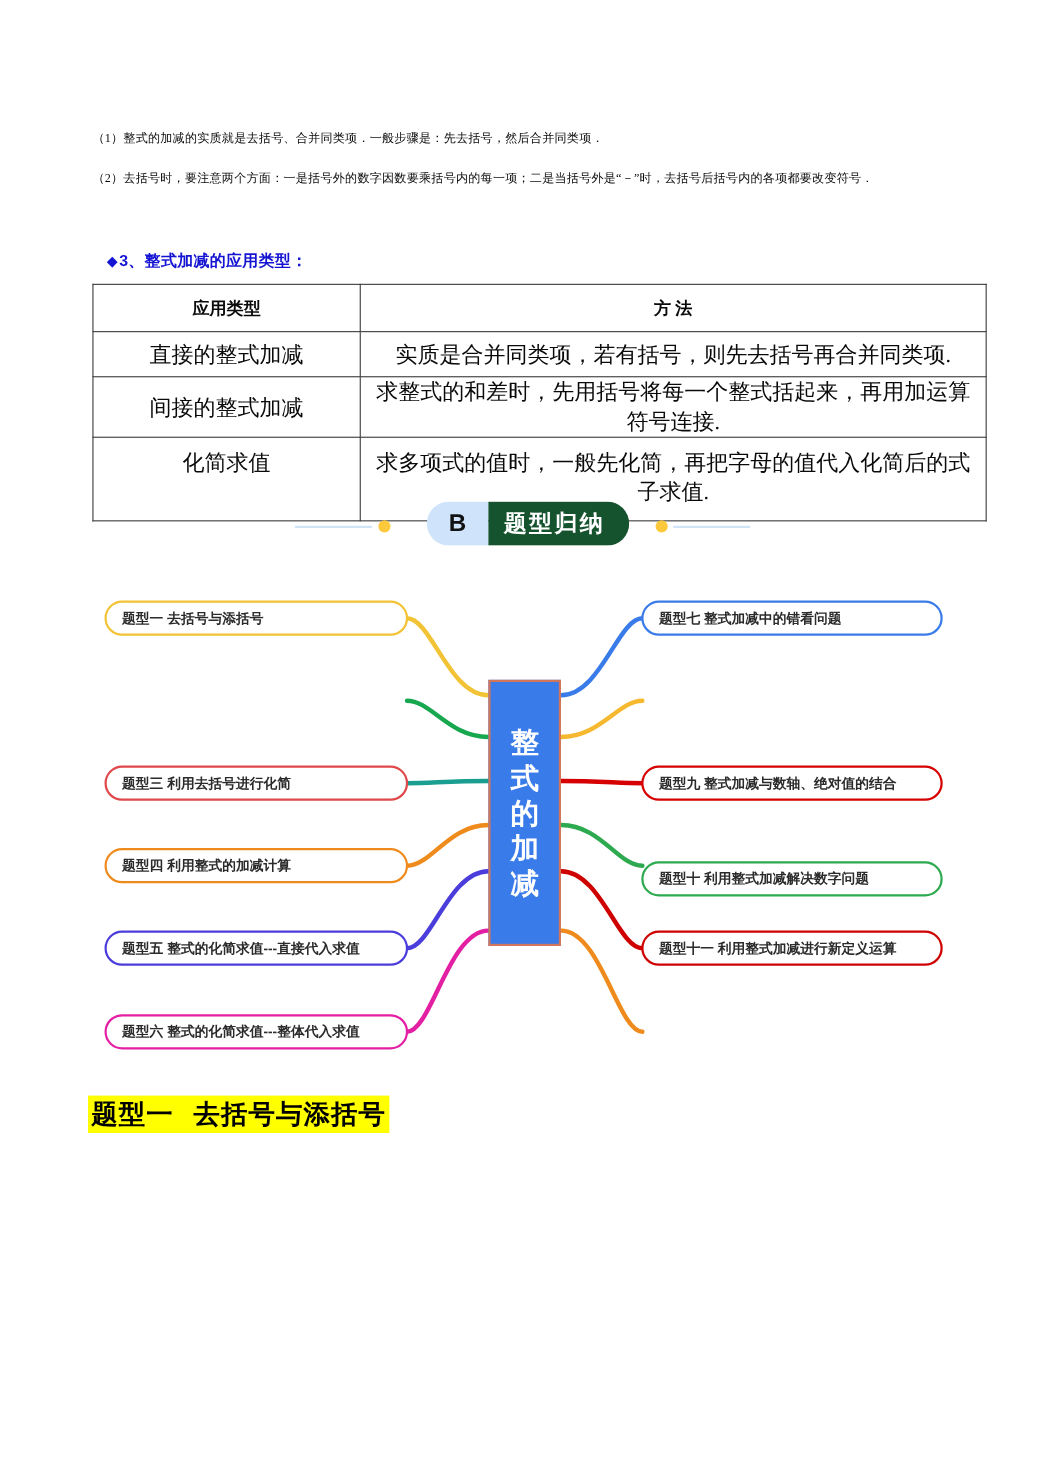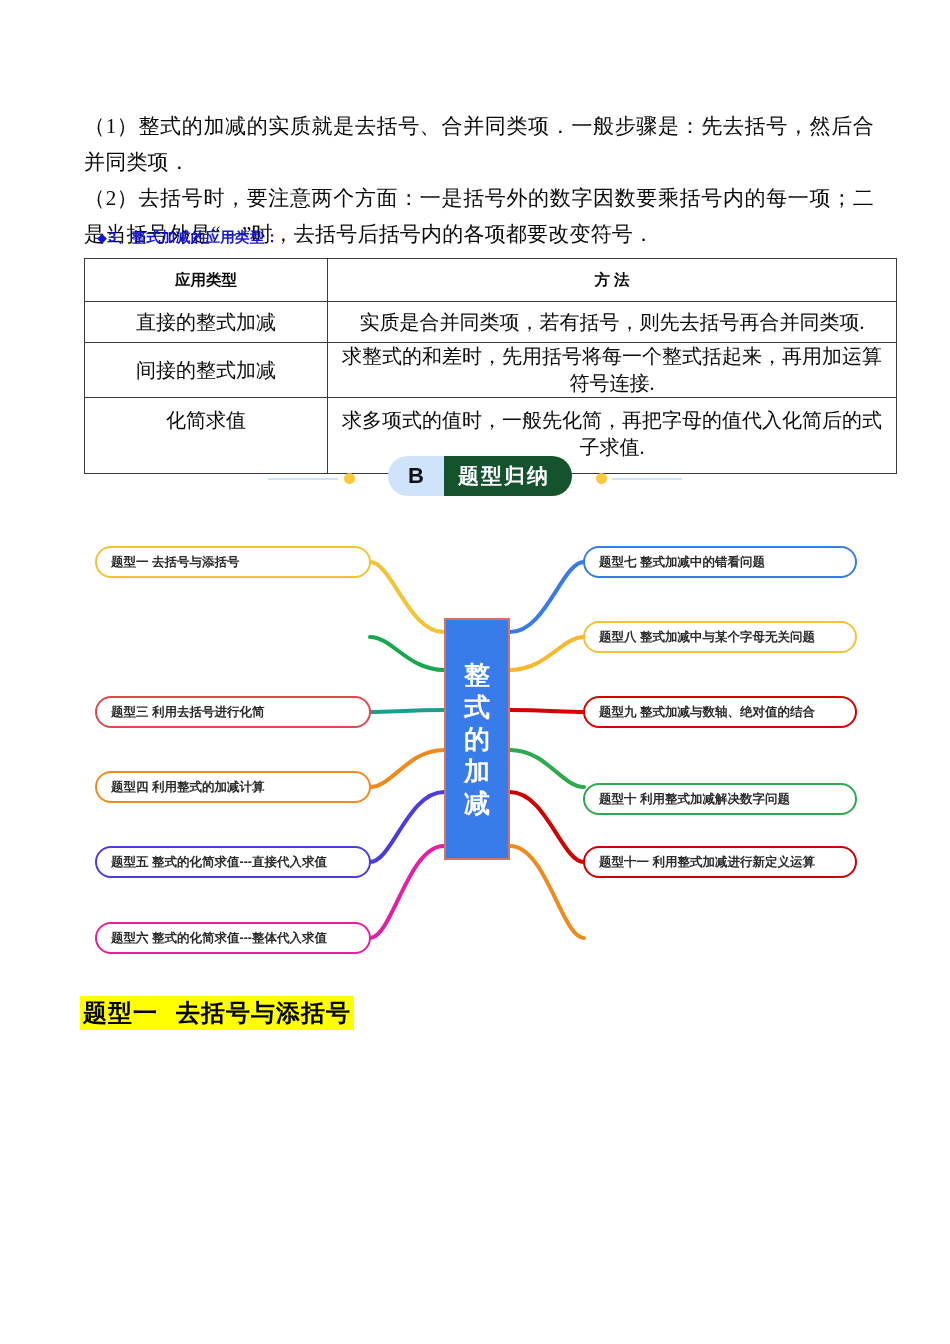--- a/index.html
+++ b/index.html
@@ -18,21 +18,21 @@
 
   
   .notes {
     position: absolute;
     left: 84px;
     top: 108px;
     width: 790px;
   }
   .note-line {
     font-family: "Liberation Serif", "DejaVu Serif", serif;
-    font-size: 21px;
+    font-size: 11px;
     line-height: 36px;
     color: #0a0a0a;
     text-align: justify;
     letter-spacing: 0.2px;
   }
 
   
   .blue-head {
     position: absolute;
     left: 84px;
@@ -289,23 +289,20 @@
   <div class="mm-node left" style="left: 95px; top: 316px; width: 276px; border-color: rgb(75, 61, 219);">
     <span>题型五  整式的化简求值---直接代入求值</span>
   </div>
   <div class="mm-node left" style="left: 95px; top: 392px; width: 276px; border-color: rgb(227, 31, 163);">
     <span>题型六   整式的化简求值---整体代入求值</span>
   </div>
 
   <div class="mm-node right" style="left: 583px; top: 16px; width: 274px; border-color: rgb(58, 123, 234);">
     <span>题型七  整式加减中的错看问题</span>
   </div>
-  <div class="mm-node right" style="left: 583px; top: 91px; width: 274px; border-color: rgb(242, 195, 53);">
-    <span>题型八 整式加减中与某个字母无关问题</span>
-  </div>
   <div class="mm-node right" style="left: 583px; top: 166px; width: 274px; border-color: rgb(214, 0, 0);">
     <span>题型九   整式加减与数轴、绝对值的结合</span>
   </div>
   <div class="mm-node right" style="left: 583px; top: 241px; width: 274px; border-color: rgb(45, 169, 79); margin-top: 12px;">
     <span>题型十  利用整式加减解决数字问题</span>
   </div>
   <div class="mm-node right" style="left: 583px; top: 316px; width: 274px; border-color: rgb(207, 0, 0);">
     <span>题型十一 利用整式加减进行新定义运算</span>
   </div>
 

